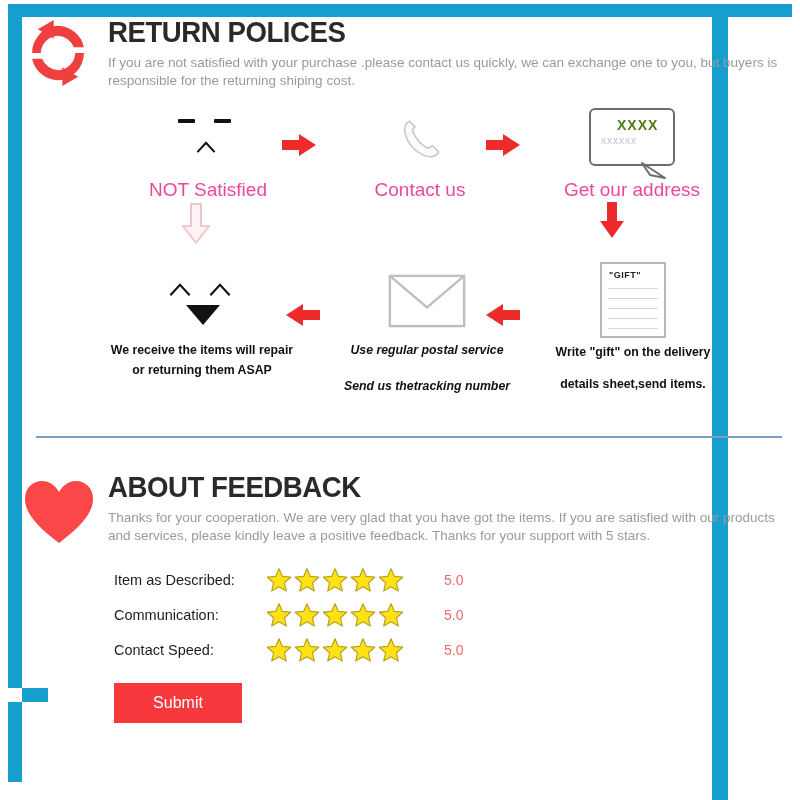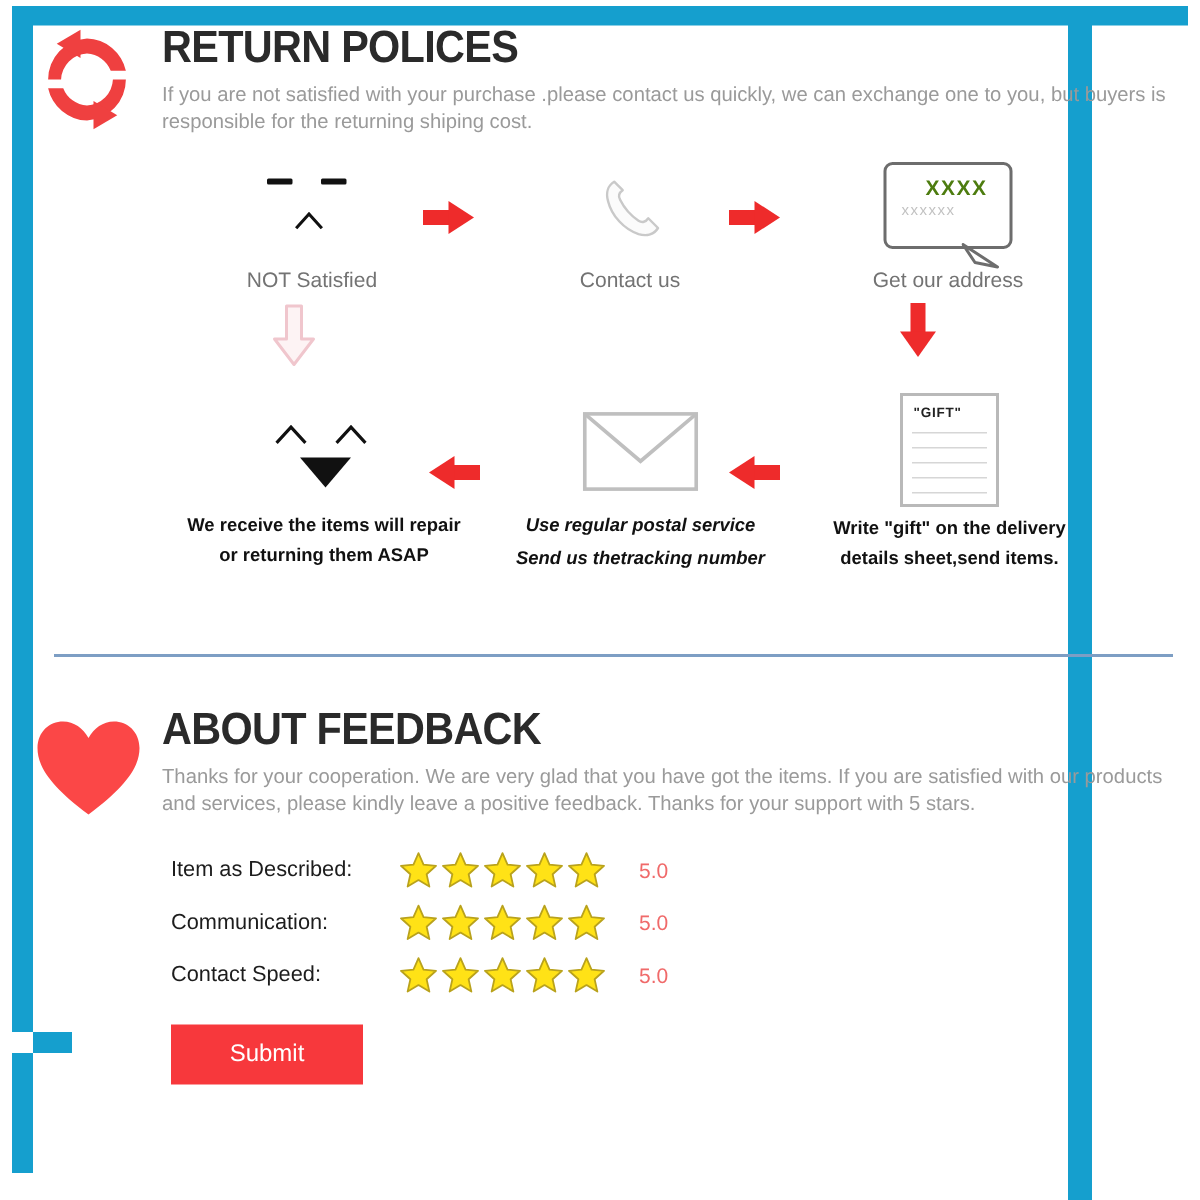--- a/index.html
+++ b/index.html
@@ -39,21 +39,21 @@
   }
   .sec-sub{
     font-size:13.5px;color:#9a9a9a;line-height:1.35;margin-top:7px;
     max-width:672px;
   }
 
   
   .flow{position:relative;margin-top:14px;height:300px;}
   .cell{position:absolute;text-align:center;}
   .cell .art{height:62px;display:flex;align-items:center;justify-content:center;}
-  .cell .cap{font-size:14px;color:#737373;line-height:1.45;margin-top:6px;white-space:nowrap;}
+  .cell .cap{font-size:19px;color:#ec4899;line-height:1.45;margin-top:6px;white-space:nowrap;}
   .cap.small{font-size:12.3px;font-weight:bold;color:#111;}
 
   .arrow-r{position:absolute;}
   .arrow-d{position:absolute;}
 
   
   .ar{width:34px;height:22px;position:relative;}
   .ar .shaft{position:absolute;left:0;top:6px;width:18px;height:10px;background:#ee2b2b;}
   .ar .tip{position:absolute;right:0;top:0;width:0;height:0;
     border-top:11px solid transparent;border-bottom:11px solid transparent;border-left:17px solid #ee2b2b;}
@@ -75,21 +75,21 @@
   .eye-caret{position:absolute;top:6px;width:24px;height:14px;}
   .eye-caret.l{left:12px;}
   .eye-caret.r{left:52px;}
   .mouth-tri{position:absolute;left:30px;top:28px;width:0;height:0;
      border-left:17px solid transparent;border-right:17px solid transparent;border-top:20px solid #111;}
 
   
   .stars{display:inline-flex;gap:2px;}
   .rate-row{display:flex;align-items:center;margin-bottom:9px;}
   .rate-label{width:152px;font-size:14.5px;color:#1d1d1d;}
-  .rate-score{font-size:14px;color:#f06a6a;margin-left:22px;}
+  .rate-score{font-size:14px;color:#f06a6a;margin-left:40px;}
 
   .submit-row{display:flex;align-items:center;margin-top:20px;}
   .submit-btn{
     width:128px;height:40px;background:#f7383c;color:#fff;border:none;
     font-size:16px;font-family:"Liberation Sans", sans-serif;cursor:pointer;
     display:flex;align-items:center;justify-content:center;text-align:right;
   }
   .submit-note{margin-left:34px;font-size:12.5px;color:#b5b5b5;line-height:1.45;}
 
   .divider{position:absolute;left:14px;top:419px;width:746px;height:2px;background:#7d9ec4;}
@@ -186,21 +186,21 @@
         </svg>
       </div>
 
       <div class="arrow-d" style="left:578px;top:98px;">
         <div class="ad">
             <div class="shaft"></div>
             <div class="tip"></div>
           </div>
       </div>
 
-      <div class="cell" style="left:94px;top:170px;width:200px;">
+      <div class="cell" style="left:80px;top:170px;width:200px;">
         <div class="art" style="height:62px;">
           <div class="face">
             <svg class="eye-caret l" viewBox="0 0 26 16">
                 <polyline points="2,14 13,2 24,14" fill="none" stroke="#111" stroke-width="2.4"></polyline>
               </svg>
             <svg class="eye-caret r" viewBox="0 0 26 16">
                 <polyline points="2,14 13,2 24,14" fill="none" stroke="#111" stroke-width="2.4"></polyline>
               </svg>
             <div class="mouth-tri"></div>
           </div>
@@ -217,21 +217,21 @@
       </div>
 
       <div class="cell" style="left:310px;top:162px;width:190px;font-style:italic;">
         <div class="art" style="height:70px;">
           <svg viewBox="0 0 84 58" width="78" height="54" aria-hidden="true">
             <rect x="2" y="2" width="80" height="54" fill="#fff" stroke="#bfbfbf" stroke-width="2.6"></rect>
             <polyline points="2,2 42,36 82,2" fill="none" stroke="#bfbfbf" stroke-width="2.6"></polyline>
           </svg>
         </div>
         <div class="cap small">Use regular postal service</div>
-        <div class="cap small" style="margin-top:4px;">Send us thetracking number</div>
+        <div class="cap small" style="margin-top:18px;">Send us thetracking number</div>
       </div>
 
       <div class="arrow-r" style="left:464px;top:200px;">
         <div class="ar left">
             <div class="shaft"></div>
             <div class="tip"></div>
           </div>
       </div>
 
       <div class="cell" style="left:516px;top:158px;width:190px;">
@@ -239,21 +239,21 @@
           <div style="position:relative;width:62px;height:72px;border:2px solid #b9b9b9;background:#fff;">
             <div style="position:absolute;left:7px;top:6px;font-size:9px;font-weight:bold;color:#222;letter-spacing:.5px;">"GIFT"</div>
             <div style="position:absolute;left:6px;right:6px;top:24px;height:1px;background:#d6d6d6;"></div>
             <div style="position:absolute;left:6px;right:6px;top:34px;height:1px;background:#d6d6d6;"></div>
             <div style="position:absolute;left:6px;right:6px;top:44px;height:1px;background:#d6d6d6;"></div>
             <div style="position:absolute;left:6px;right:6px;top:54px;height:1px;background:#d6d6d6;"></div>
             <div style="position:absolute;left:6px;right:6px;top:64px;height:1px;background:#d6d6d6;"></div>
           </div>
         </div>
         <div class="cap small">Write "gift" on the delivery</div>
-        <div class="cap small" style="margin-top:2px;">details sheet,send items.</div>
+        <div class="cap small" style="margin-top:14px;">details sheet,send items.</div>
       </div>
 
     </div>
 
     <div class="divider"></div>
 
     <div class="fb-wrap">
       <div class="sec-head">
         <div class="head-icon" style="top:6px;">
           <svg viewBox="0 0 100 92" width="74" height="68" aria-hidden="true">

